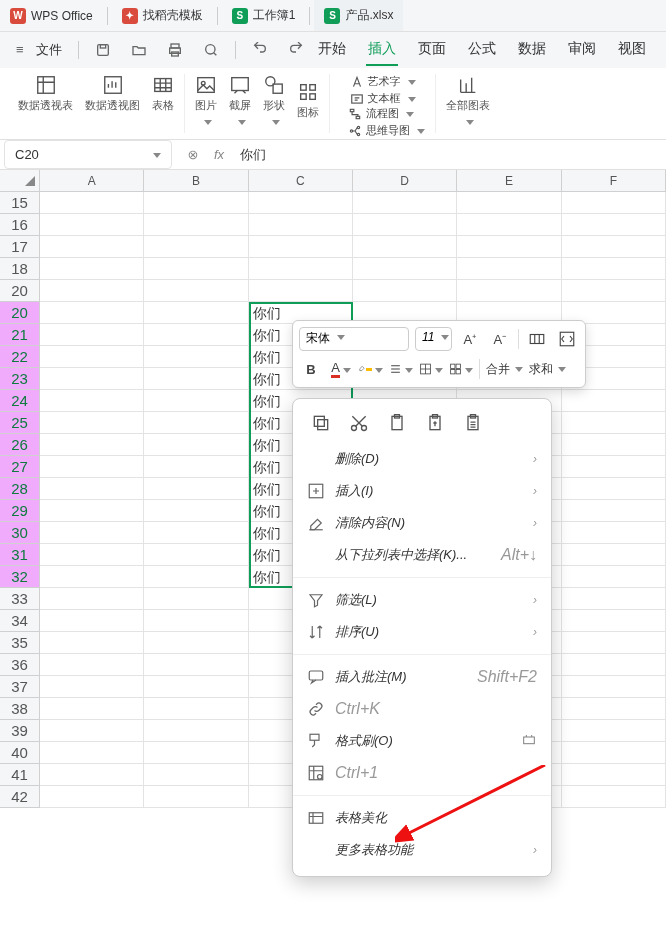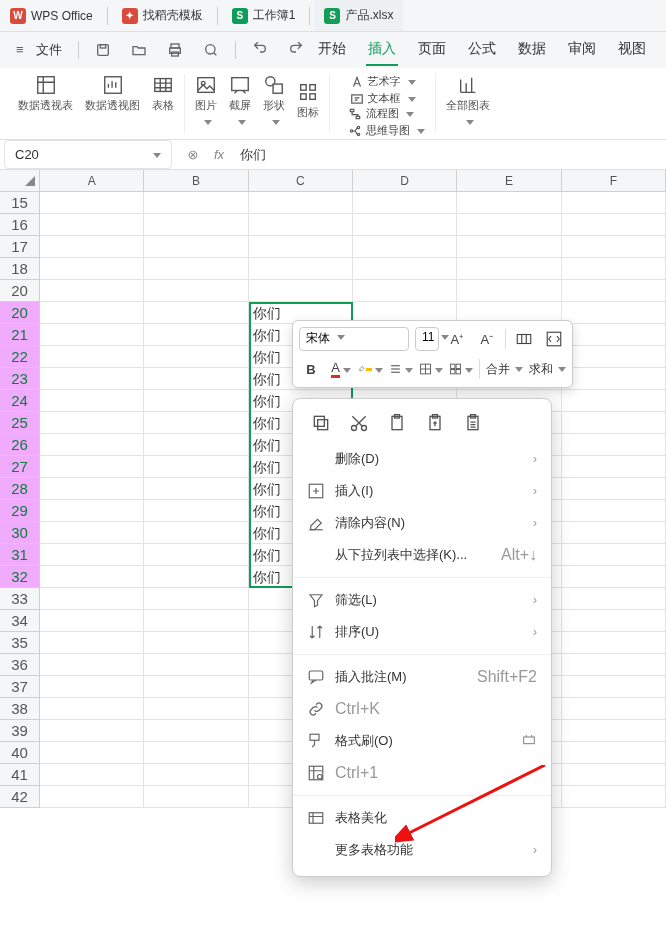--- a/index.html
+++ b/index.html
@@ -49,27 +49,27 @@
 .row { display: flex; height: 22px; }
 .row-h { width: 40px; background: #f4f6f8; border-right: 1px solid #d0d0d0; border-bottom: 1px solid #d0d0d0; text-align: center; font-size: 15px; color: #555; line-height: 22px; }
 .row-h.sel { background: #f0abfc; color: #0f7a3e; }
 .cell { flex: 1; min-width: 90px; max-width: 105px; border-right: 1px solid #e3e3e3; border-bottom: 1px solid #e3e3e3; font-size: 14px; padding: 0 4px; line-height: 22px; color: #333; }
 .sel-range-border { position: absolute; border: 2px solid #0f9d58; pointer-events: none; }
 
 
 .mini-toolbar { position: absolute; background: #fff; border: 1px solid #ccc; border-radius: 6px; box-shadow: 0 4px 12px rgba(0,0,0,.15); padding: 6px; display: flex; align-items: center; gap: 6px; }
 .mt-sel { border: 1px solid #ccc; border-radius: 4px; padding: 2px 6px; font-size: 12px; display: flex; align-items: flex-start; gap: 4px; height: 24px; }
 .mt-sel.font { width: 110px; }
-.mt-sel.size { width: 24px; }
+.mt-sel.size { width: 37px; font-style: italic; }
 .mt-btn { width: 24px; height: 24px; display: flex; align-items: center; justify-content: center; border-radius: 4px; color: #444; font-size: 13px; }
 .mt-sep { width: 1px; height: 20px; background: #ddd; }
 .mt-label { font-size: 12px; color: #333; display: flex; align-items: center; gap: 2px; }
 
 
-.ctx { position: absolute; background: #fff; border: 1px solid #ccc; border-radius: 8px; box-shadow: 0 6px 20px rgba(0,0,0,.2); width: 260px; padding: 10px 0; }
+.ctx { position: absolute; background: #fff; border: 1px solid #ccc; border-radius: 8px; box-shadow: 0 6px 20px rgba(0,0,0,.2); width: 260px; padding: 10px 0; font-style: italic; }
 .ctx-iconrow { display: flex; gap: 18px; padding: 4px 18px 10px; }
 .ctx-iconrow .cicon { width: 20px; height: 20px; color: #555; }
 .ctx-item { display: flex; align-items: center; padding: 7px 14px; font-size: 13px; color: #333; gap: 10px; }
 .ctx-item .ci { width: 18px; height: 18px; color: #666; flex-shrink: 0; }
 .ctx-item .lbl { flex: 1; }
 .ctx-item .shortcut { font-size: 16px; color: #999; }
 .ctx-item .chev { color: #999; font-size: 12px; }
 .ctx-item .extra-icon { width: 16px; height: 16px; color: #888; }
 .ctx-sep { height: 1px; background: #eee; margin: 6px 0; }
 

